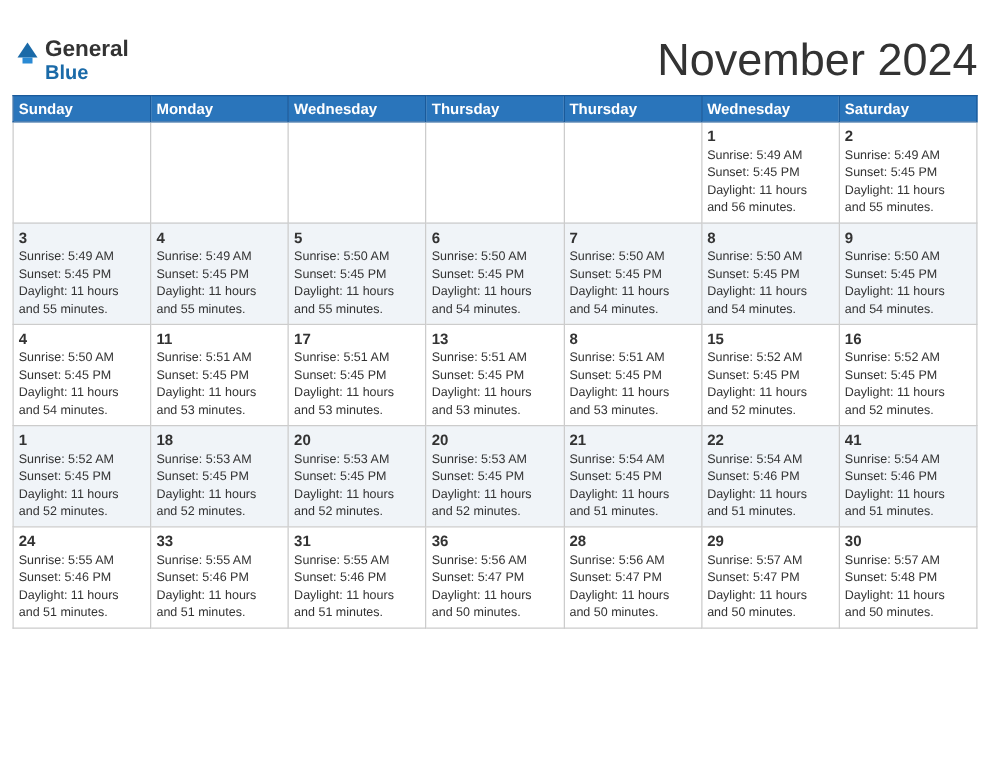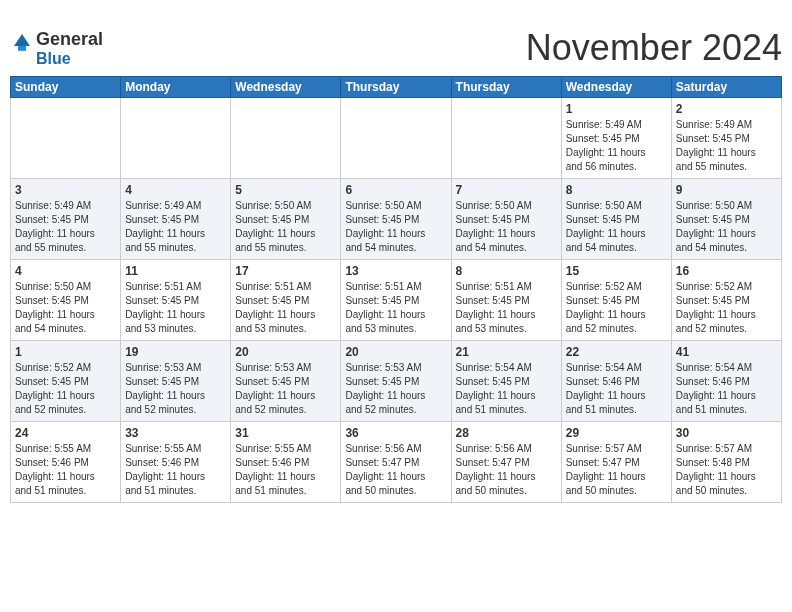--- a/index.html
+++ b/index.html
@@ -251,21 +251,21 @@
       </tr>
       <tr>
         <td>
           <div class="day-num">1</div>
           <div class="day-info" style="white-space: pre-line;">Sunrise: 5:52 AM
 Sunset: 5:45 PM
 Daylight: 11 hours
 and 52 minutes.</div>
         </td>
         <td>
-          <div class="day-num">19</div>
+          <div class="day-num">18</div>
           <div class="day-info" style="white-space: pre-line;">Sunrise: 5:53 AM
 Sunset: 5:45 PM
 Daylight: 11 hours
 and 52 minutes.</div>
         </td>
         <td>
           <div class="day-num">20</div>
           <div class="day-info" style="white-space: pre-line;">Sunrise: 5:53 AM
 Sunset: 5:45 PM
 Daylight: 11 hours

